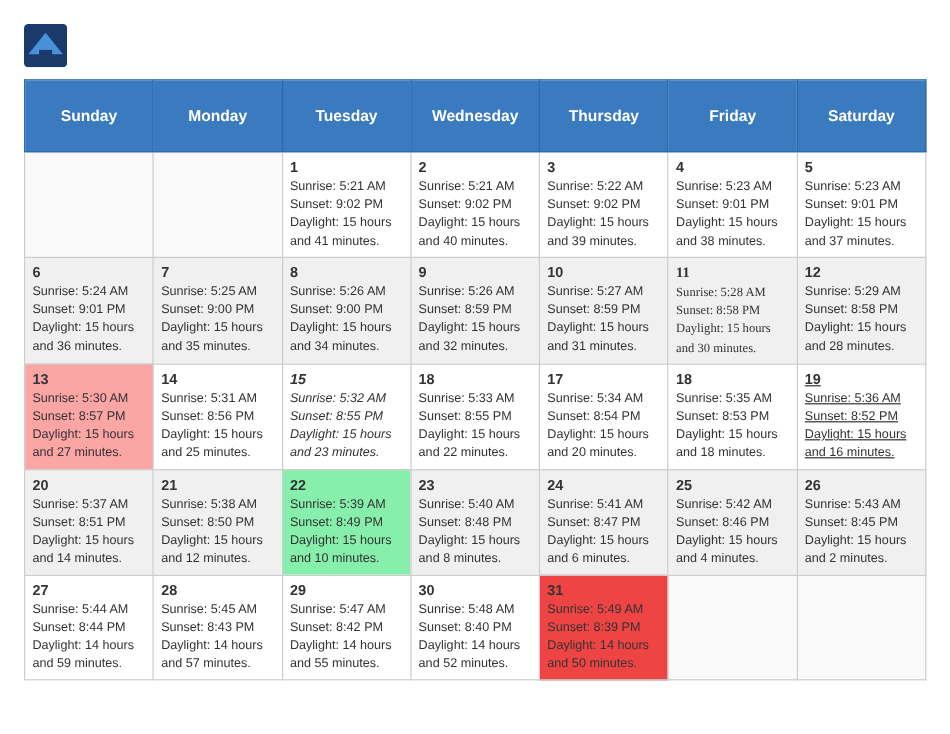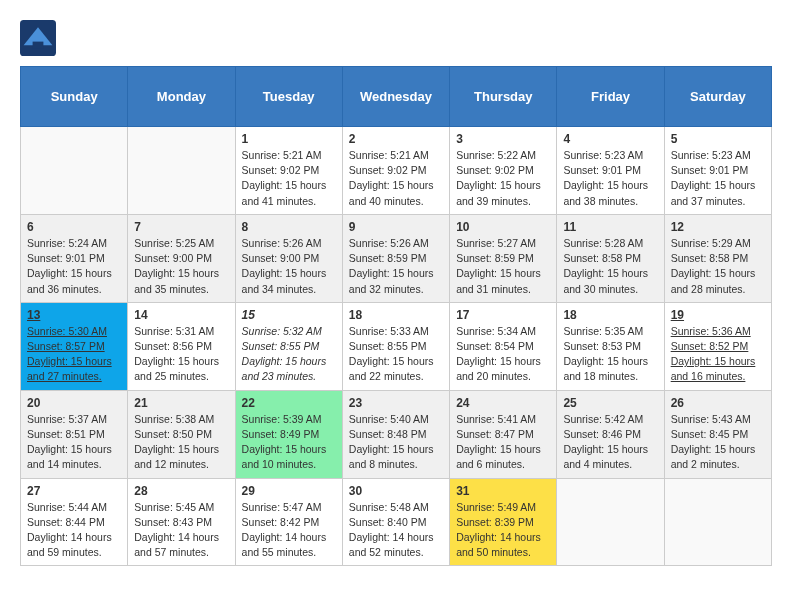--- a/index.html
+++ b/index.html
@@ -162,31 +162,31 @@
           <div class="day-info">Sunrise: 5:26 AM<br>Sunset: 9:00 PM<br>Daylight: 15 hours and 34 minutes.</div>
         </td>
         <td style="background: rgb(240, 240, 240);">
           <div class="day-number">9</div>
           <div class="day-info">Sunrise: 5:26 AM<br>Sunset: 8:59 PM<br>Daylight: 15 hours and 32 minutes.</div>
         </td>
         <td style="background: rgb(240, 240, 240);">
           <div class="day-number">10</div>
           <div class="day-info">Sunrise: 5:27 AM<br>Sunset: 8:59 PM<br>Daylight: 15 hours and 31 minutes.</div>
         </td>
-        <td style="background: rgb(240, 240, 240);">
+        <td style="background: rgb(240, 240, 240); font-family: Liberation Serif, serif;">
           <div class="day-number">11</div>
           <div class="day-info">Sunrise: 5:28 AM<br>Sunset: 8:58 PM<br>Daylight: 15 hours and 30 minutes.</div>
         </td>
         <td style="background: rgb(240, 240, 240);">
           <div class="day-number">12</div>
           <div class="day-info">Sunrise: 5:29 AM<br>Sunset: 8:58 PM<br>Daylight: 15 hours and 28 minutes.</div>
         </td>
       </tr>
       <tr>
-        <td style="background: #0ea5e9; text-decoration: underline;">
+        <td style="background: #fca5a5;">
           <div class="day-number">13</div>
           <div class="day-info">Sunrise: 5:30 AM<br>Sunset: 8:57 PM<br>Daylight: 15 hours and 27 minutes.</div>
         </td>
         <td style="background: rgb(255, 255, 255);">
           <div class="day-number">14</div>
           <div class="day-info">Sunrise: 5:31 AM<br>Sunset: 8:56 PM<br>Daylight: 15 hours and 25 minutes.</div>
         </td>
         <td style="background: rgb(255, 255, 255); font-style: italic;">
           <div class="day-number">15</div>
           <div class="day-info">Sunrise: 5:32 AM<br>Sunset: 8:55 PM<br>Daylight: 15 hours and 23 minutes.</div>
@@ -248,21 +248,21 @@
           <div class="day-info">Sunrise: 5:45 AM<br>Sunset: 8:43 PM<br>Daylight: 14 hours and 57 minutes.</div>
         </td>
         <td style="background: rgb(255, 255, 255);">
           <div class="day-number">29</div>
           <div class="day-info">Sunrise: 5:47 AM<br>Sunset: 8:42 PM<br>Daylight: 14 hours and 55 minutes.</div>
         </td>
         <td style="background: rgb(255, 255, 255);">
           <div class="day-number">30</div>
           <div class="day-info">Sunrise: 5:48 AM<br>Sunset: 8:40 PM<br>Daylight: 14 hours and 52 minutes.</div>
         </td>
-        <td style="background: #fde047;">
+        <td style="background: #ef4444;">
           <div class="day-number">31</div>
           <div class="day-info">Sunrise: 5:49 AM<br>Sunset: 8:39 PM<br>Daylight: 14 hours and 50 minutes.</div>
         </td>
         <td class="empty-cell" style="background: rgb(249, 249, 249);"></td>
         <td class="empty-cell" style="background: rgb(249, 249, 249);"></td>
       </tr>
     </tbody>
 </table>
 
 </body></html>

